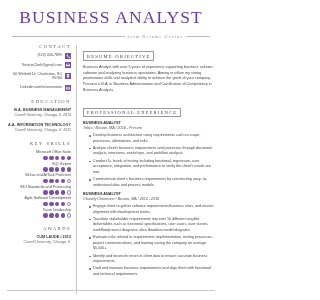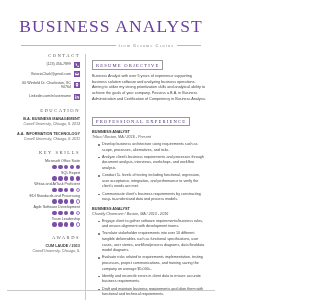--- a/index.html
+++ b/index.html
@@ -11,21 +11,21 @@
     width: 222px;
     height: 300px;
     overflow: hidden;
     font-family: "Liberation Sans", sans-serif;
     color: #333;
   }
   .page {
     width: 222px;
     height: 300px;
     box-sizing: border-box;
-    padding: 9px;
+    padding: 0;
     position: relative;
     background: #fff;
   }
 
   
   .header {
     padding: 9px 10px 0 10px;
     text-align: center;
   }
   .name {

